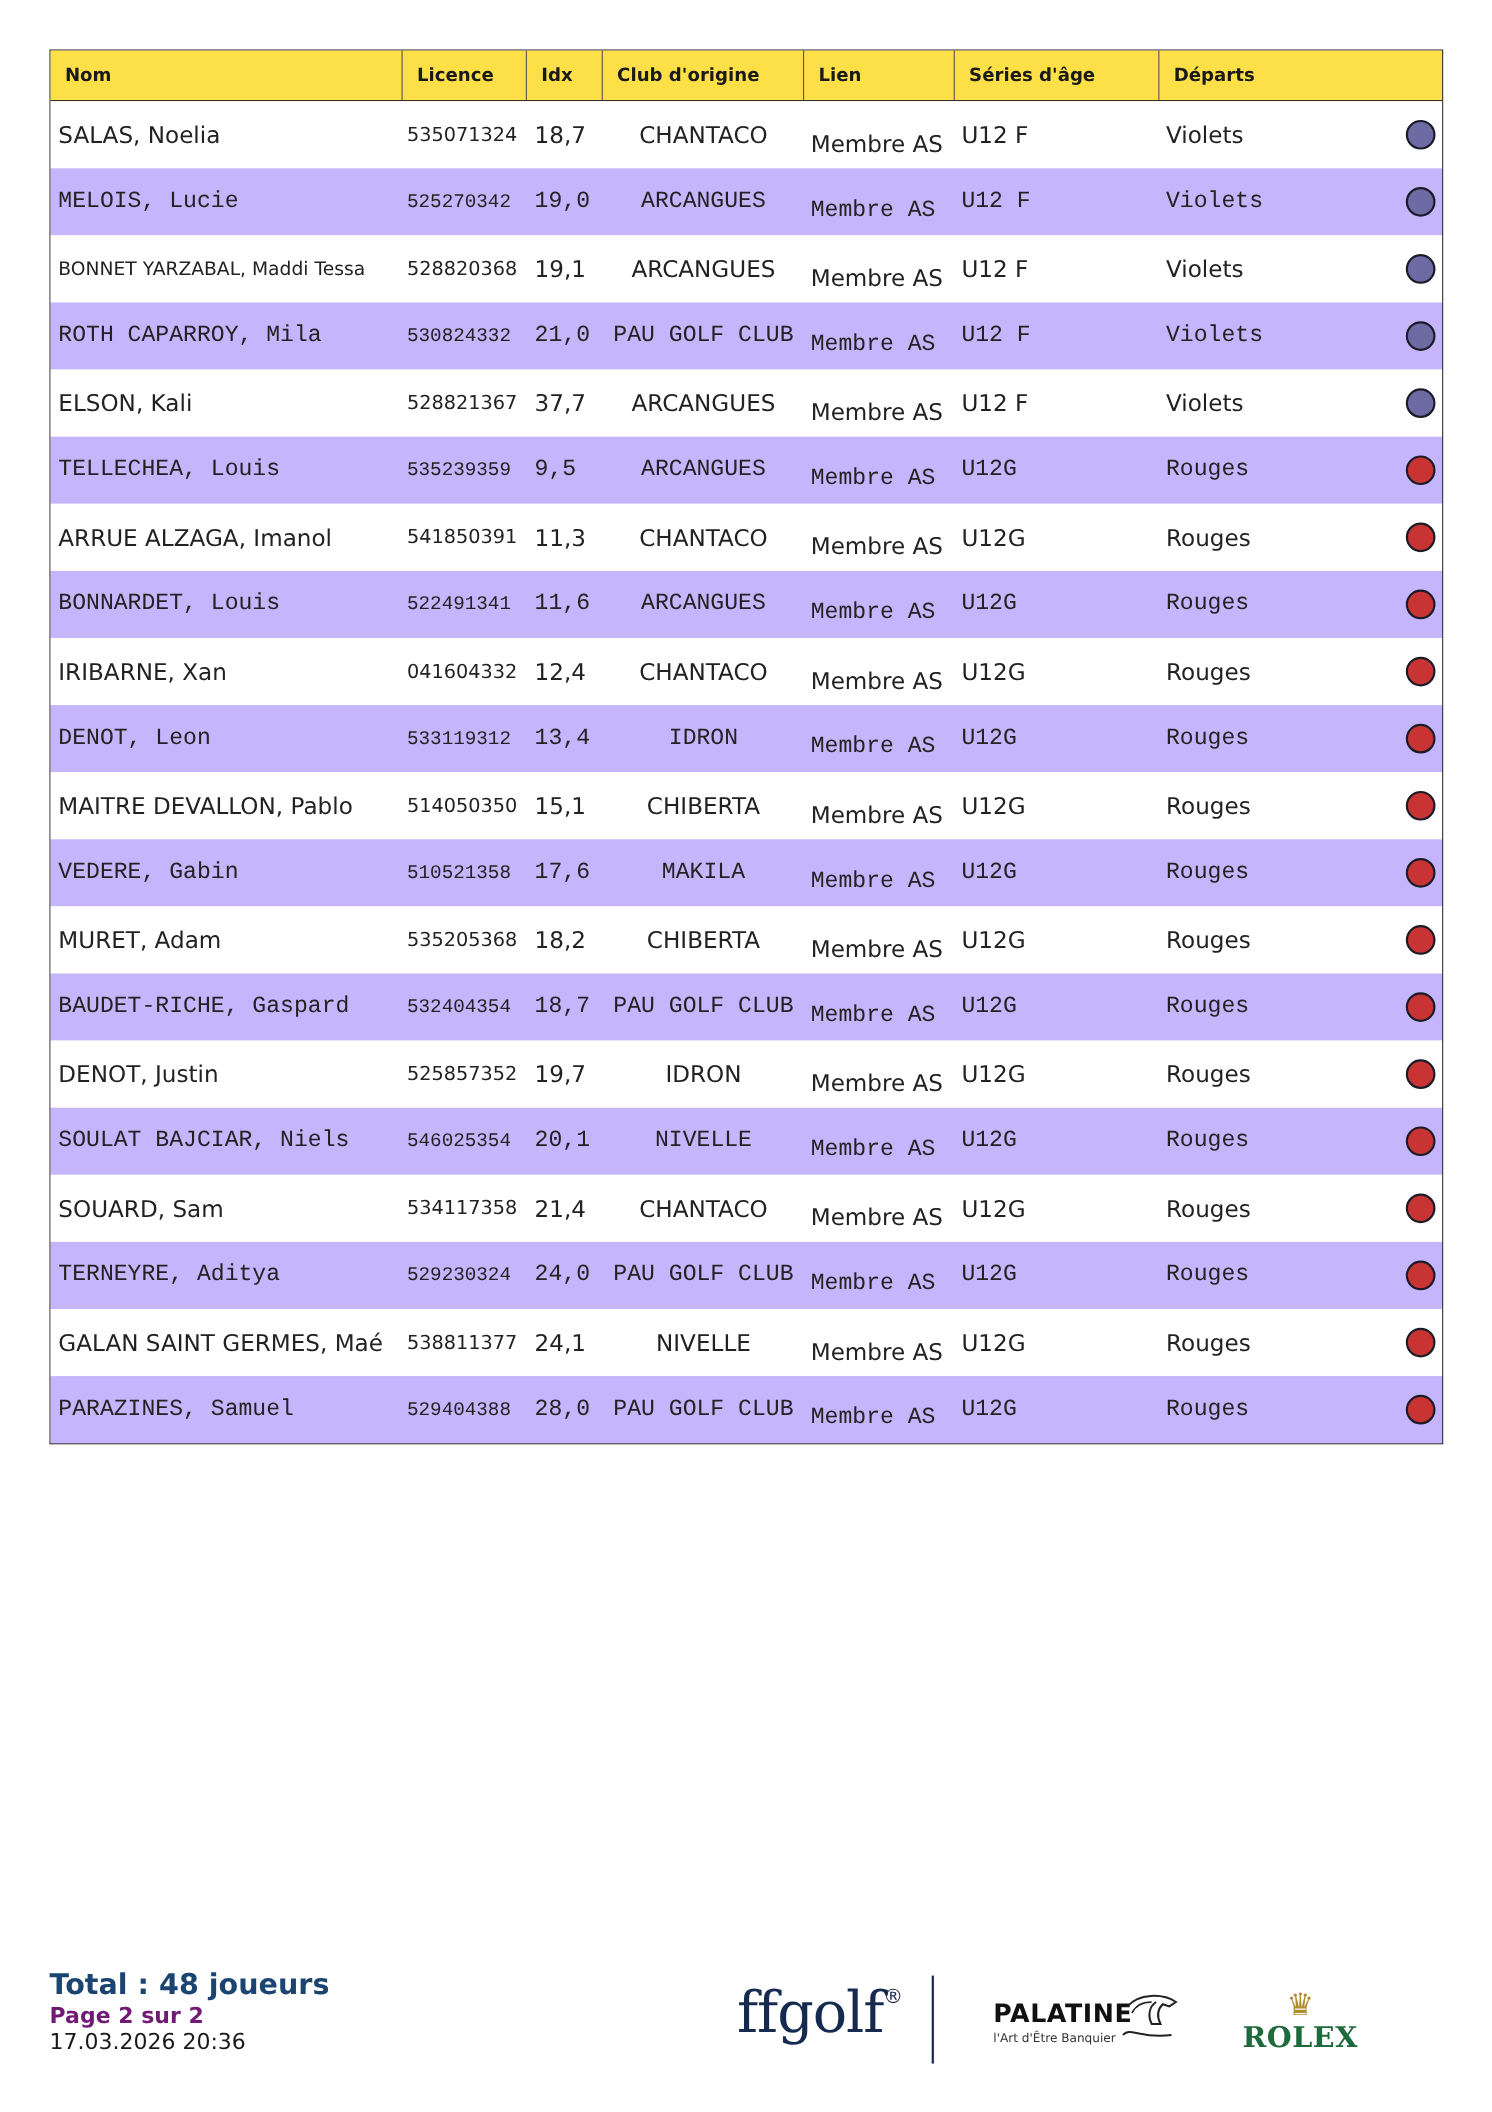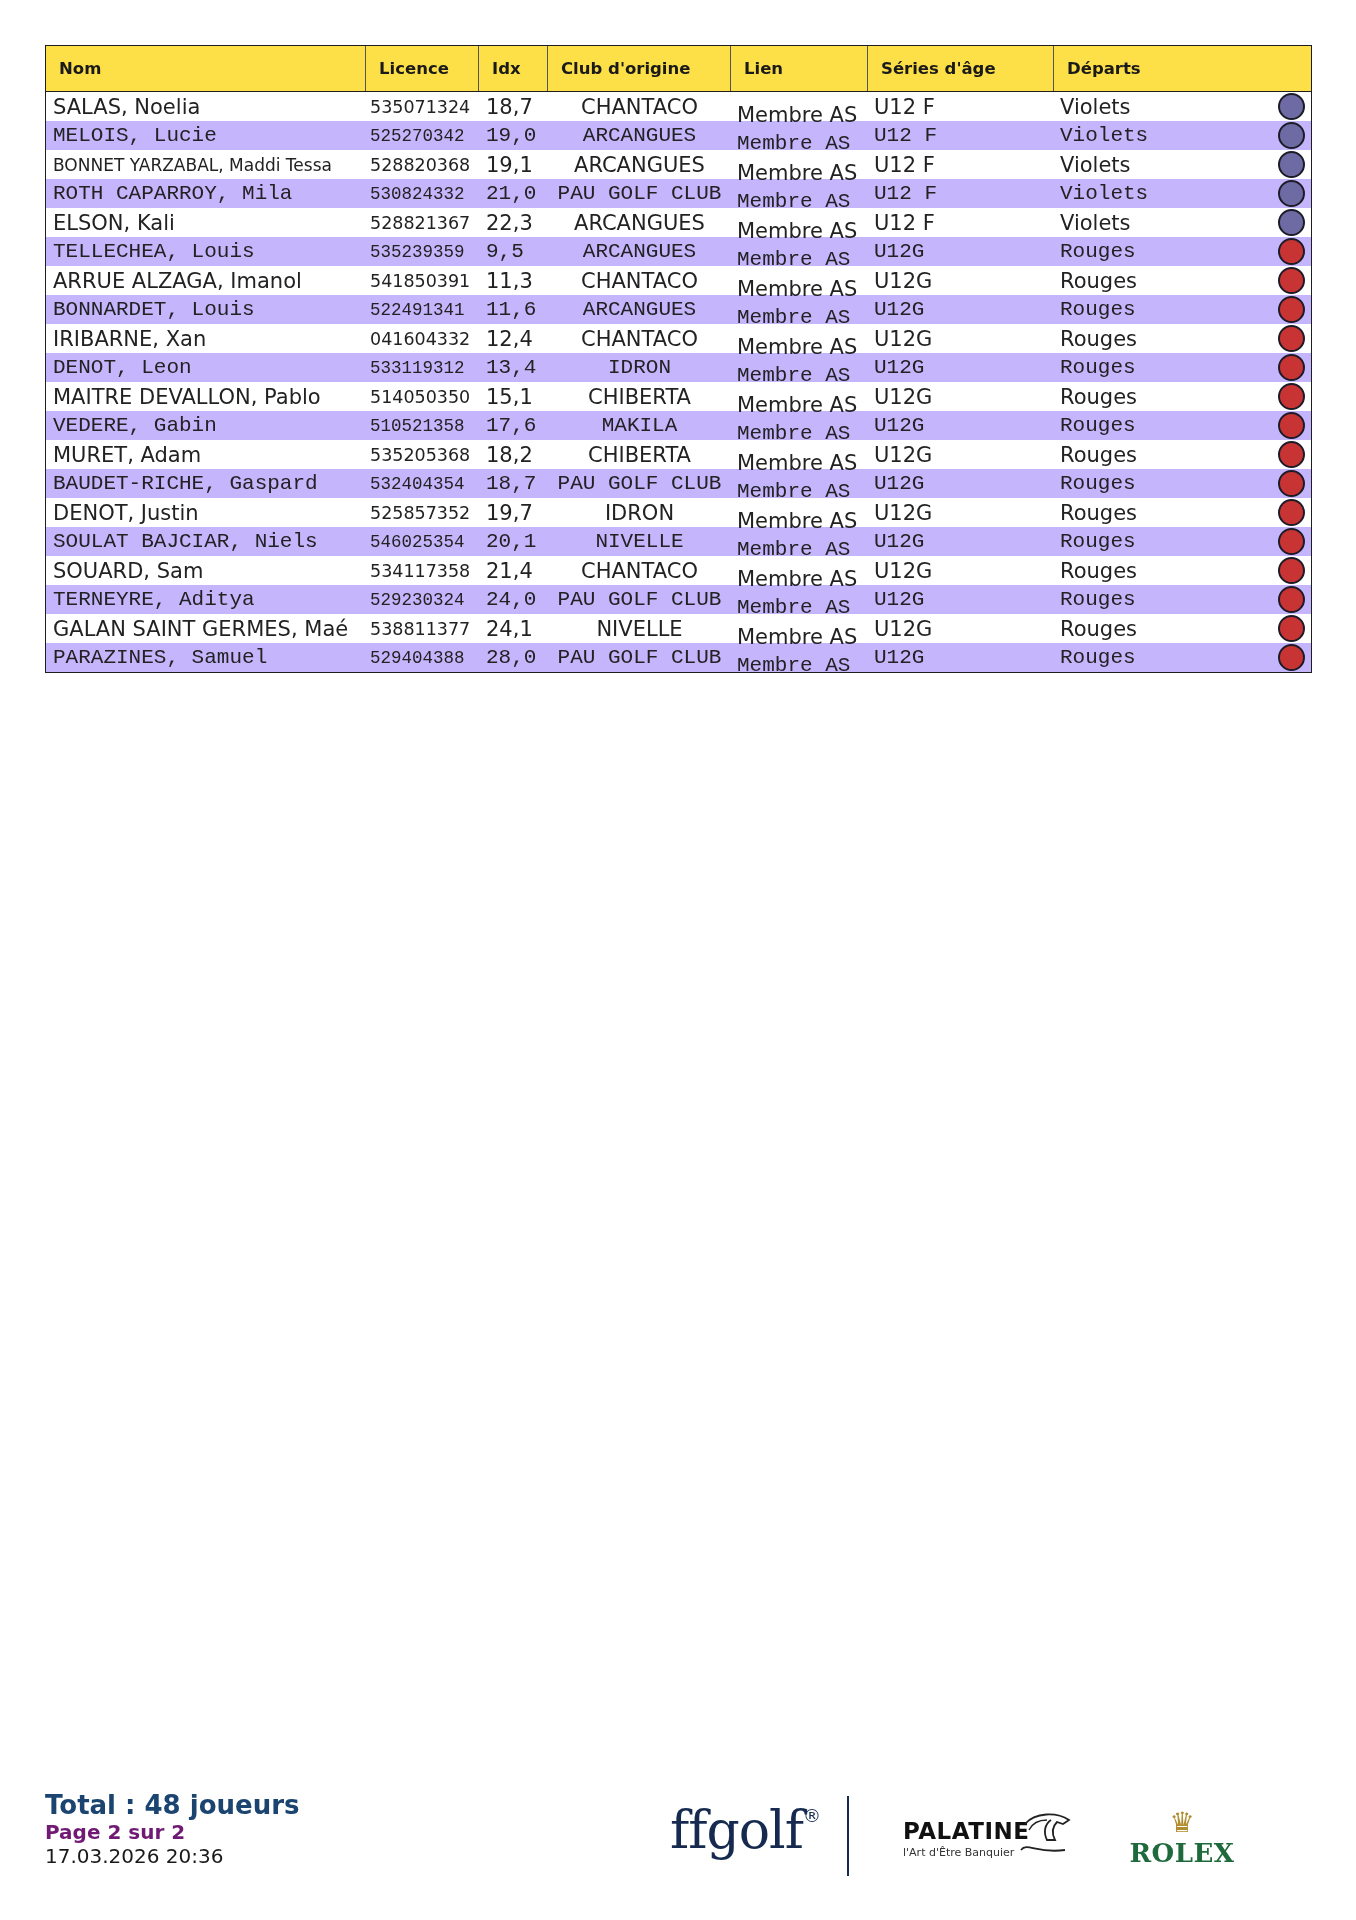--- a/index.html
+++ b/index.html
@@ -3,21 +3,21 @@
   <meta charset="utf-8">
   <style>
     * { box-sizing: border-box; margin: 0; padding: 0; }
     html, body { width: 1356px; height: 1920px; background: #ffffff; }
     body { position: relative; font-family: "DejaVu Sans", sans-serif; color: #1f1f1f; overflow: hidden; }
 
     .table {
       position: absolute; left: 45px; top: 45px; width: 1267px;
       border: 1.5px solid #1e1e1e;
     }
-    .row { display: flex; height: 29px; align-items: center; }
+    .row { display: flex; height: 61px; align-items: center; }
     .row.header { height: 46px; background: #fde047; border-bottom: 1.5px solid #1e1e1e; }
     .row.alt { background: #c4b5fd; font-family: Liberation Mono, monospace; }
     .row.plain { background: #ffffff; }
 
     .cell { height: 100%; display: flex; align-items: center; white-space: nowrap; overflow: hidden; }
     .header .cell { font-weight: bold; font-size: 16.5px; color: #1a1a1a; padding-left: 13px; border-right: 1px solid #555; }
     .header .cell:last-child { border-right: none; }
 
     .c-nom { width: 320px; }
     .c-lic { width: 113px; }
@@ -115,21 +115,21 @@
         <div class="cell c-lien">Membre AS</div>
         <div class="cell c-serie">U12 F</div>
         <div class="cell c-dep">
           <span>Violets</span>
           <span class="dot" style="background: rgb(110, 106, 164);"></span>
         </div>
       </div>
       <div class="row plain">
         <div class="cell c-nom">ELSON, Kali</div>
         <div class="cell c-lic">528821367</div>
-        <div class="cell c-idx">22,3</div>
+        <div class="cell c-idx">37,7</div>
         <div class="cell c-club">ARCANGUES</div>
         <div class="cell c-lien">Membre AS</div>
         <div class="cell c-serie">U12 F</div>
         <div class="cell c-dep">
           <span>Violets</span>
           <span class="dot" style="background: rgb(110, 106, 164);"></span>
         </div>
       </div>
       <div class="row alt">
         <div class="cell c-nom">TELLECHEA, Louis</div>

